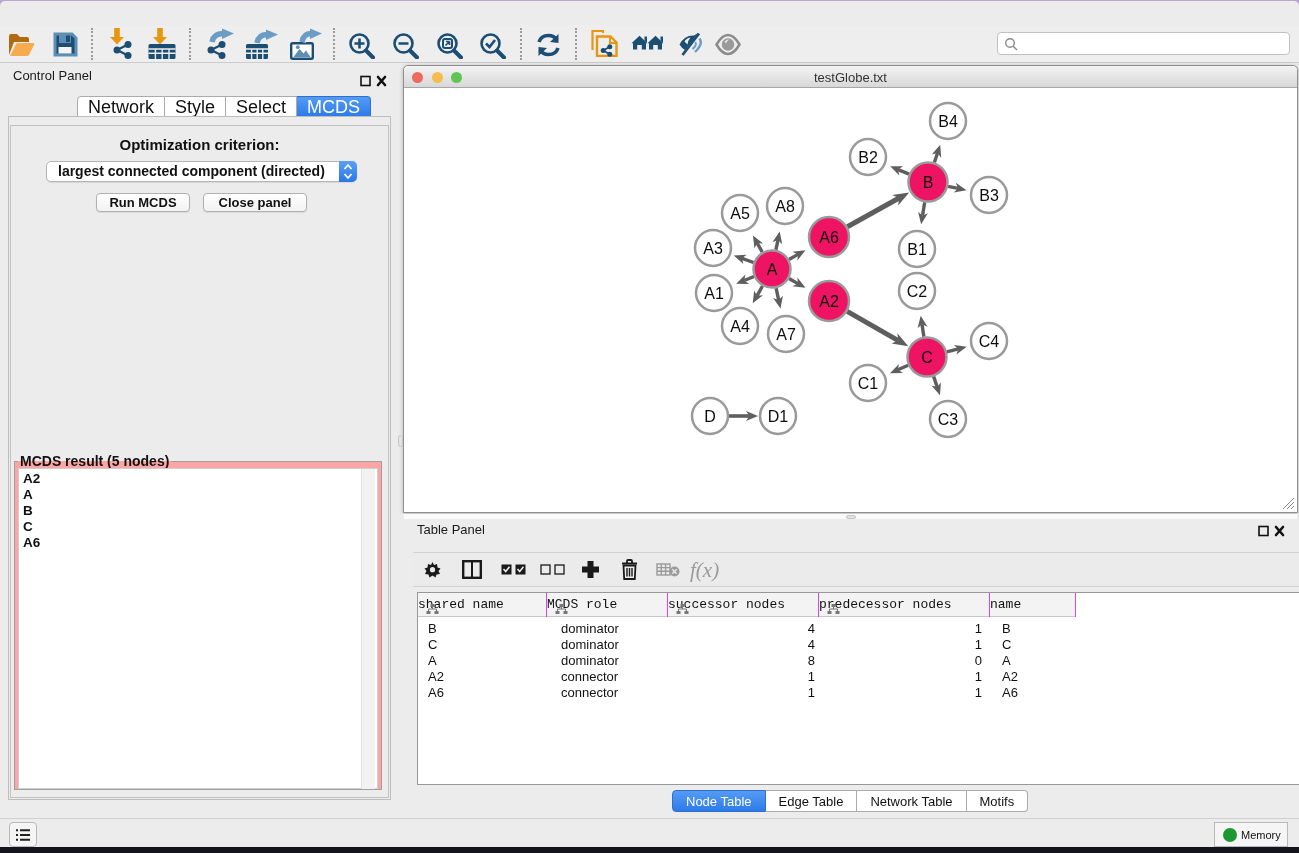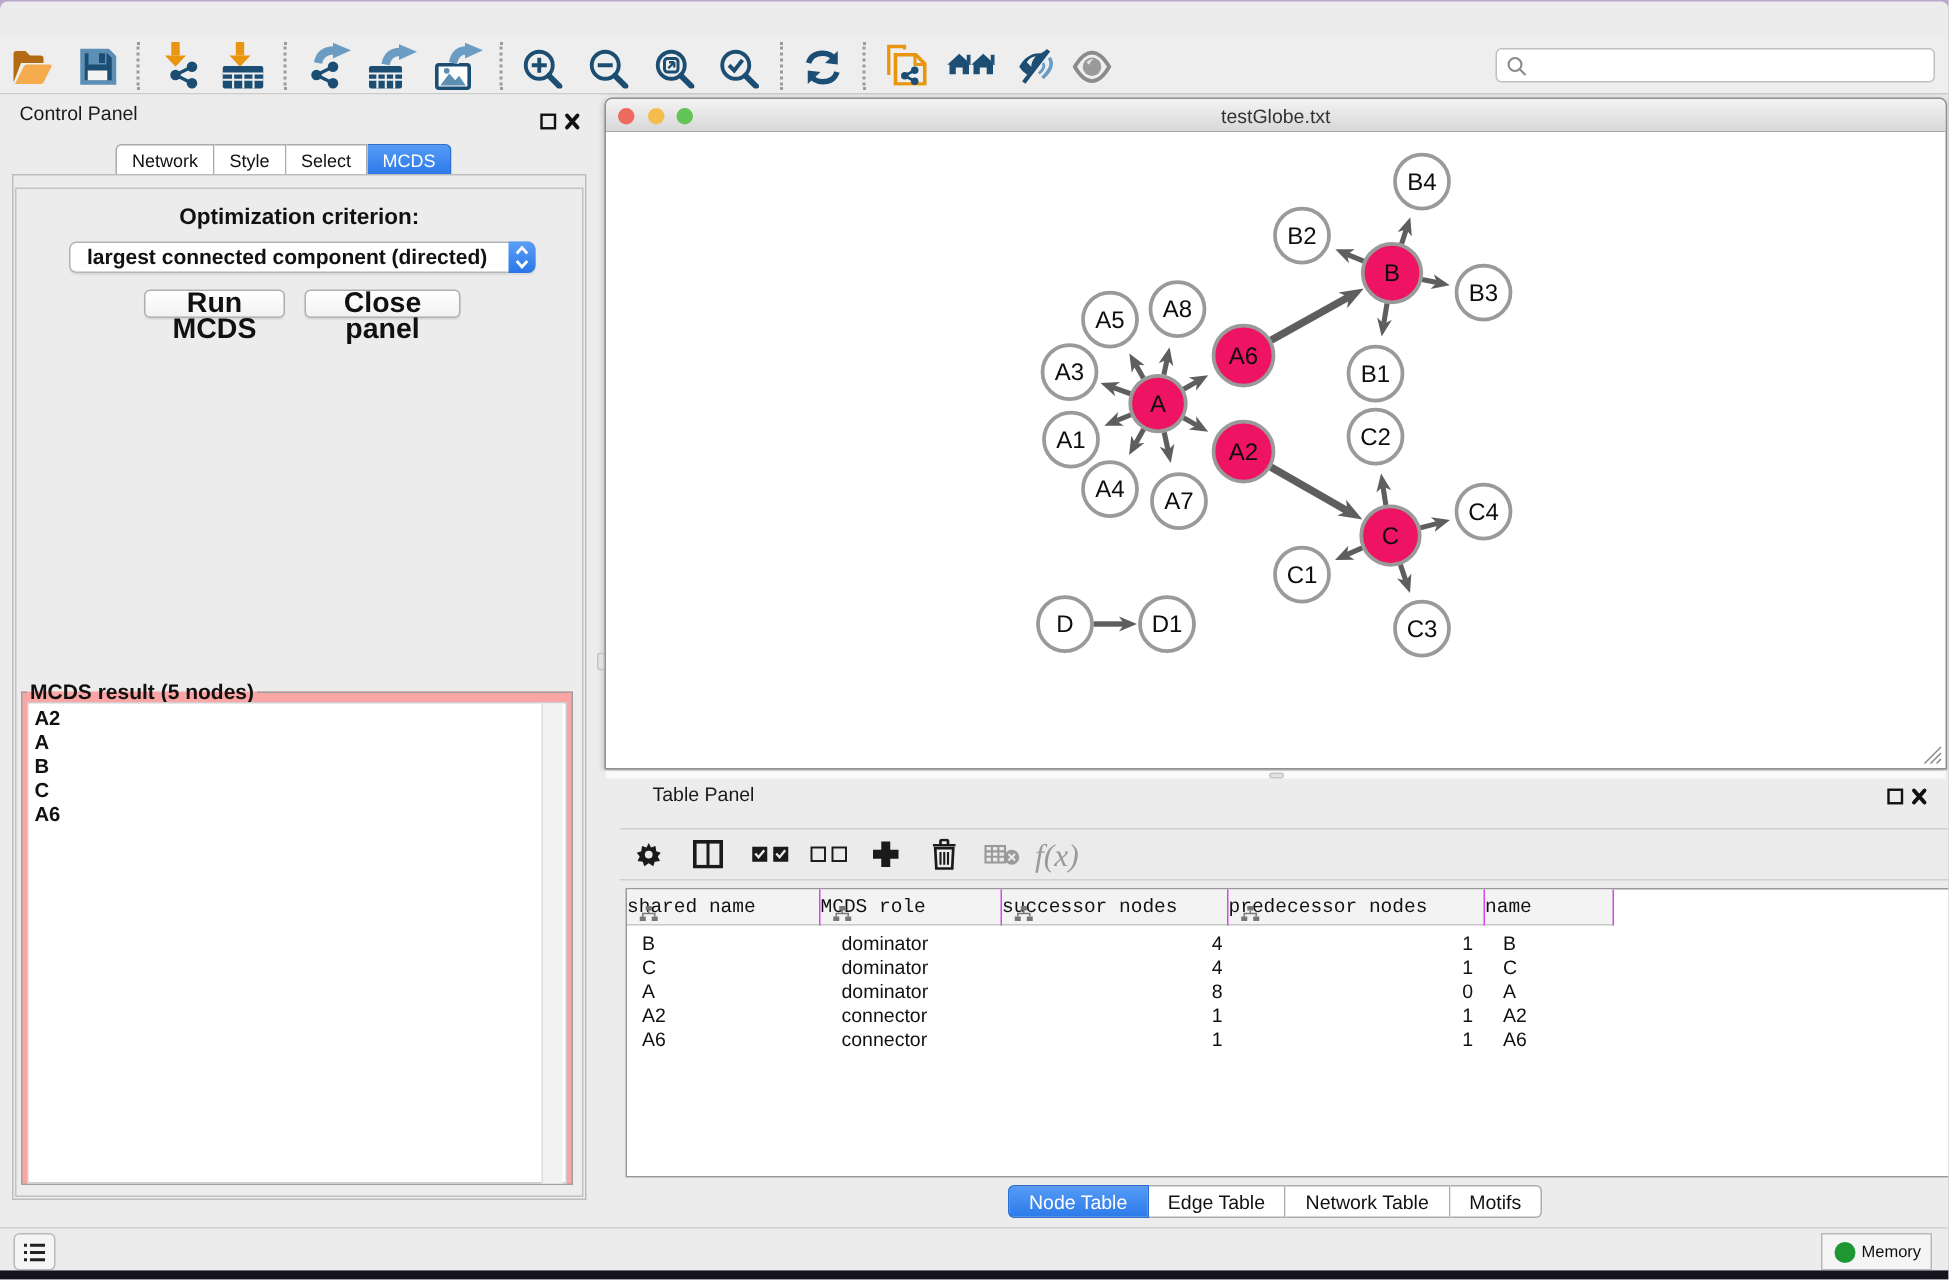--- a/index.html
+++ b/index.html
@@ -19,38 +19,38 @@
   #toolbar { position:absolute; left:0; top:24px; width:1299px; height:38px;
     background:#eeeeee; border-bottom:1px solid #cccccc; }
   .sep { position:absolute; top:3px; height:32px; width:0;
     border-left:2px dotted #9a9a9a; }
   #searchbox { position:absolute; left:997px; top:7px; width:293px; height:23px;
     background:#fff; border:1px solid #c0c0c0; border-radius:4px; }
   
   #cpanel { position:absolute; left:0; top:62px; width:399px; height:756px; background:#ececec; }
   #cpanel .ptitle { position:absolute; left:13px; font-size:13px; color:#1a1a1a; }
   .tabrow { position:absolute; top:96px; left:77px; height:21px; display:flex; }
-  .tab { height:21px; line-height:20px; font-size:12px; color:#111; background:#fff;
+  .tab { height:21px; line-height:20px; font-size:18px; color:#111; background:#fff;
     border:1px solid #ababab; border-left:none; padding:0 10px; text-align:center; }
   .tab.first { border-left:1px solid #ababab; border-radius:4px 0 0 0; }
   .tab.last { border-radius:0 4px 0 0; }
   .tab.sel { background:linear-gradient(#559bf5,#2d7bea); color:#fff; border-color:#2d6fd0; }
   #tabcontent { position:absolute; left:8px; top:53px; width:383px; height:684px;
     border:1px solid #bdbdbd; background:#ececec; }
   #mcdspanel { position:absolute; left:1px; top:8px; width:379px; height:673px;
     border:1px solid #c2c2c2; background:#ececec;font-weight:bold; }
   #optlabel { position:absolute; left:0; width:100%; top:10px; text-align:center;
     font-size:15px; color:#111; }
   #combo { position:absolute; left:35px; top:35px; width:311px; height:21px; background:#fff;
     border:1px solid #b4b4b4; border-radius:5px; font-size:13.5px; color:#111;
     line-height:19px; padding-left:11px; font-size:14px; box-shadow:0 1px 1px rgba(0,0,0,.08); }
   #combo .step { position:absolute; right:-1px; top:-1px; width:18px; height:21px;
     background:linear-gradient(#5ba0f7,#2a76e8); border-radius:0 5px 5px 0; }
   .btn { position:absolute; height:19px; background:linear-gradient(#ffffff,#f2f2f2);
-    border:1px solid #b0b0b0; border-radius:4px; font-size:19px; color:#111;
+    border:1px solid #b0b0b0; border-radius:4px; font-size:13px; color:#111;
     text-align:center; line-height:17px; box-shadow:0 1px 1px rgba(0,0,0,.08); }
   fieldset#mcdsres { position:absolute; left:3px; top:327px; width:368px; height:337px;
     border:1px solid #9f9f9f; background:#fca5a5; }
   fieldset#mcdsres legend { font-size:14px; color:#111; margin-left:3px; padding:0 2px; }
   #reslist { position:absolute; left:3px; top:-1px; width:360px; height:321px; background:#fff;
     border:1px solid #cfcfcf; font-size:13.5px; color:#111; line-height:16px; padding:2px 0 0 4px; }
   #reslist .sb { position:absolute; right:2px; top:0px; width:14px; height:320px;
     background:#f2f2f2; border-left:1px solid #e0e0e0; }
   
   #netwin { position:absolute; left:403px; top:64px; width:895px; height:448px;
@@ -60,21 +60,21 @@
     background:linear-gradient(#f3f3f3,#d8d8d8); border-bottom:1px solid #a6a6a6;
     border-radius:5px 5px 0 0; }
   #nettitle .t { position:absolute; left:0; right:0; top:4px; text-align:center;
     font-size:13px; color:#333; }
   .tl2 { position:absolute; width:11px; height:11px; border-radius:50%; top:6px; }
   #grip { position:absolute; right:2px; bottom:2px; width:13px; height:13px; }
   
   .handle { position:absolute; background:#e2e2e2; border:1px solid #c6c6c6; border-radius:3px; z-index:6; }
   
   #tpanel { position:absolute; left:399px; top:513px; width:900px; height:305px; background:#ececec; }
-  #tpanel .ptitle { position:absolute; left:36px; top:8px; font-size:13px; color:#1a1a1a; }
+  #tpanel .ptitle { position:absolute; left:18px; top:8px; font-size:13px; color:#1a1a1a; }
   #ttoolbar { position:absolute; left:14px; top:38px; width:1277px; height:35px;
     background:#ebebeb; border-top:1px solid #d2d2d2; border-bottom:1px solid #d2d2d2; }
   #ttable { position:absolute; left:18px; top:78px; width:1273px; height:193px;
     background:#fff; border:1px solid #989898; }
   #thead { position:absolute; left:0; top:0; width:658px; height:24px; background:#f3f3f3;
     border-bottom:1px solid #c9c9c9; font-size:13px; color:#111; }
   .hcell { position:absolute; top:0; height:24px; border-right:1px solid #d946ef;
     text-align:left; line-height:23px;font-family:Liberation Mono, monospace; }
   .trow { position:absolute; font-size:13px; color:#111; height:16px; line-height:16px; }
   .num { text-align:right; }

